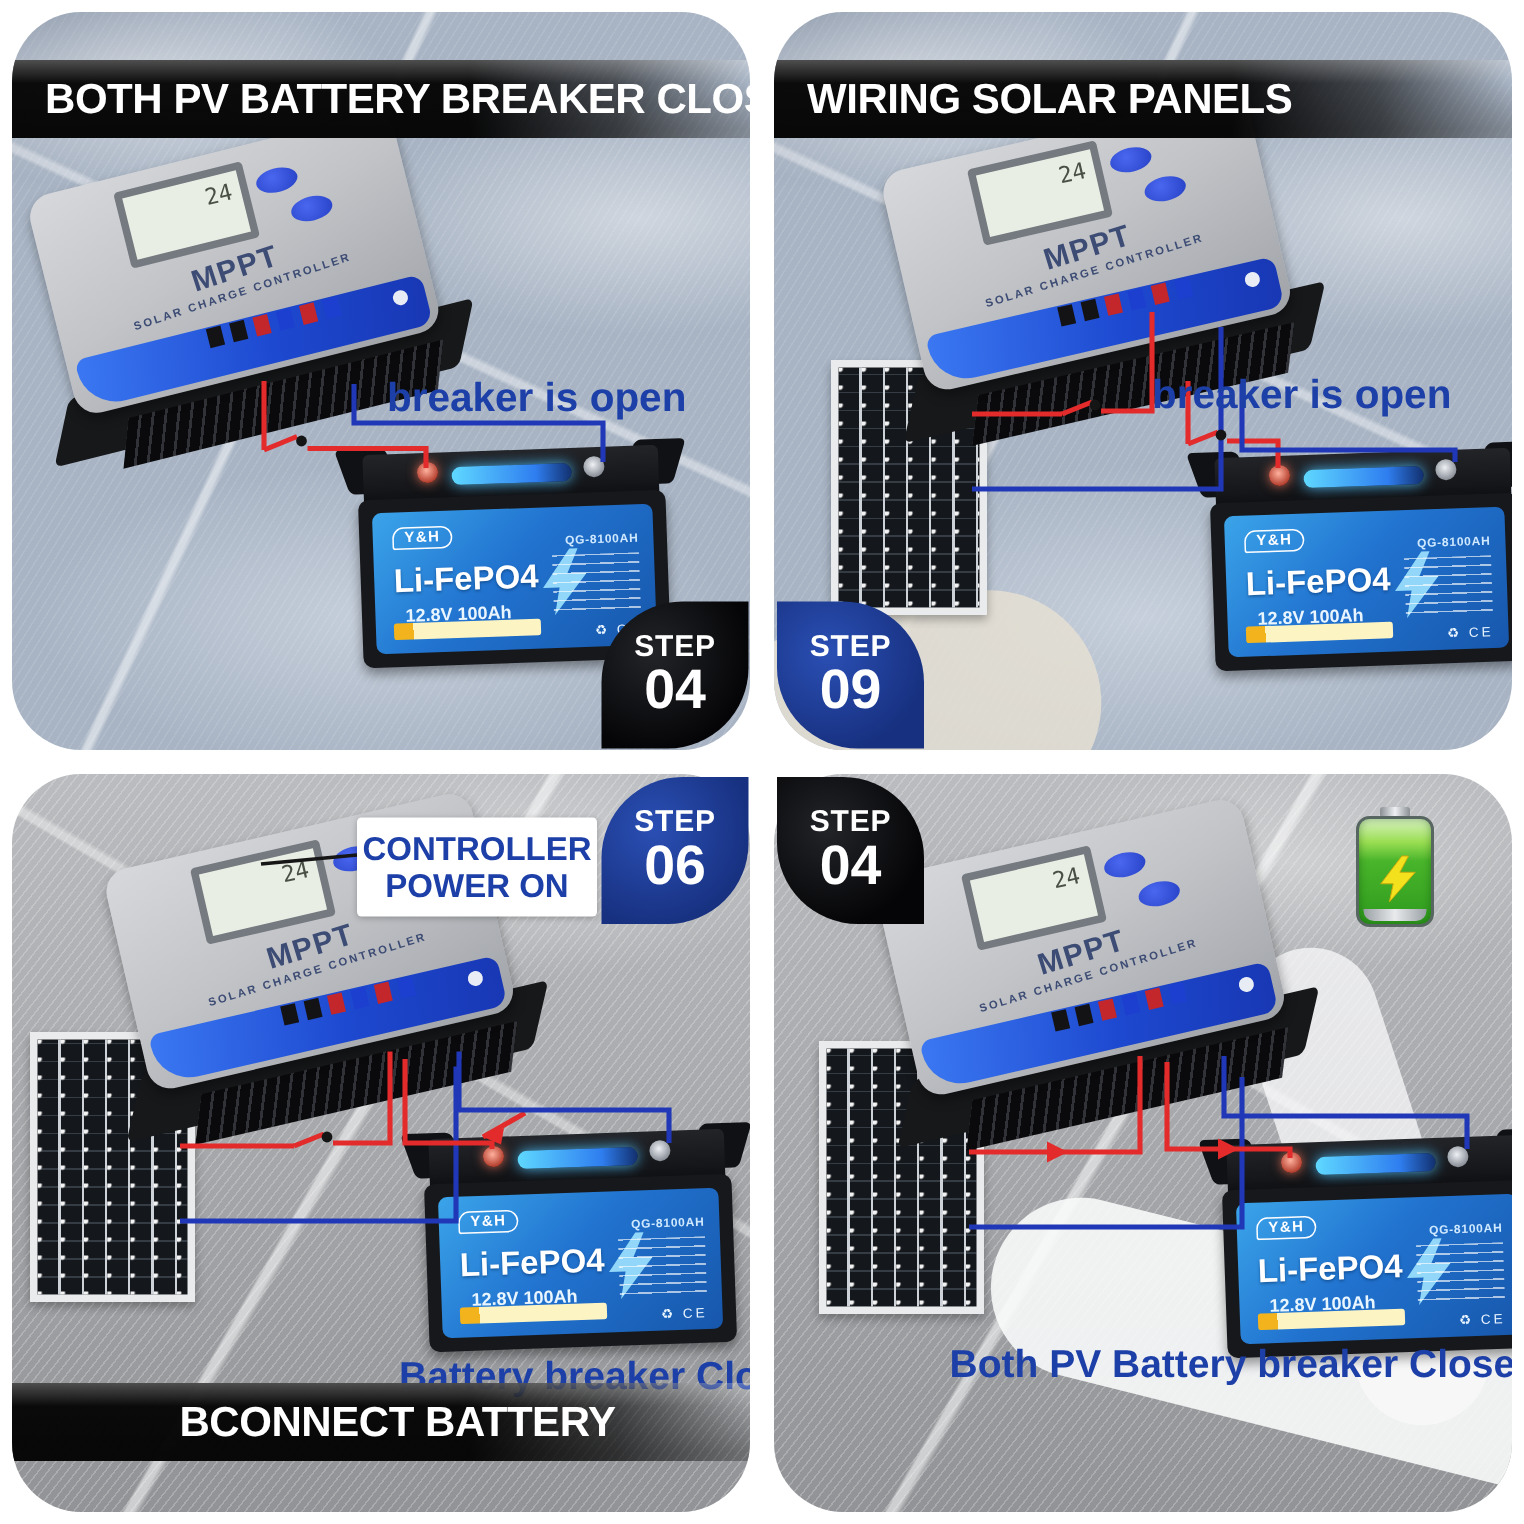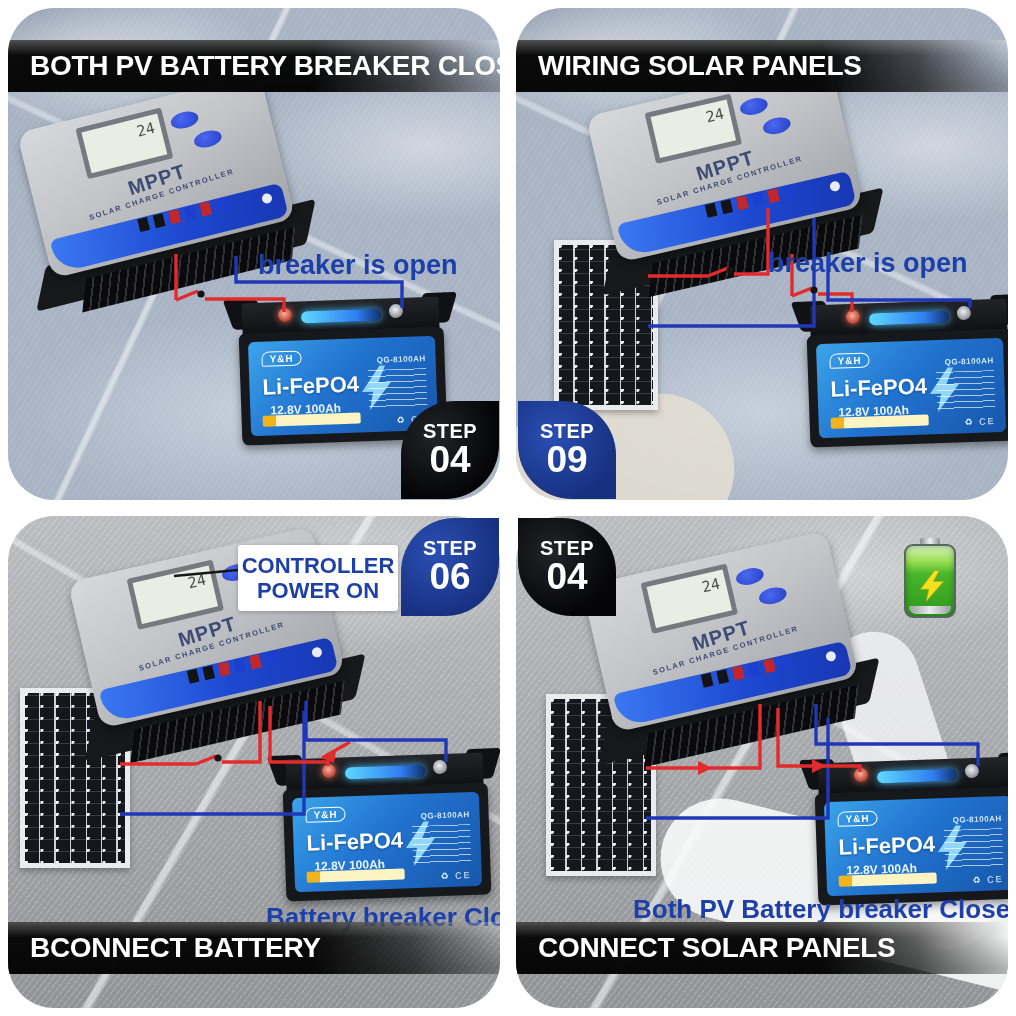--- a/index.html
+++ b/index.html
@@ -34,21 +34,21 @@
       linear-gradient(180deg,#babcbf,#919396);
   }
   .walkpath{position:absolute;background:rgba(248,249,250,.9);z-index:1;}
 
   
   .banner{position:absolute;left:0;right:0;height:52px;z-index:7;
     background:
       linear-gradient(180deg, rgba(255,255,255,.28), rgba(255,255,255,0) 30%, rgba(0,0,0,.25) 88%),
       linear-gradient(90deg, rgba(5,5,5,.97) 0 62%, rgba(5,5,5,.6) 82%, rgba(5,5,5,0) 100%);}
   .banner.top{top:32px;}
-  .banner.bottom{top:406px;}
+  .banner.bottom{top:406px;text-align:center;}
   .banner span{display:block;color:#fff;font-size:28px;font-weight:700;line-height:52px;
     padding-left:22px;letter-spacing:-.3px;white-space:nowrap;}
 
   
   .badge{position:absolute;width:98px;height:98px;z-index:9;display:flex;flex-direction:column;
     align-items:center;justify-content:center;color:#fff;}
   .badge .bstep{font-size:20px;font-weight:700;letter-spacing:.5px;line-height:1;}
   .badge .bnum{font-size:37px;font-weight:700;line-height:1.05;}
   .badge.black{background:radial-gradient(circle at 35% 35%, #222428, #050507 72%);}
   .badge.blue{background:radial-gradient(circle at 35% 35%, #2a4fb4, #17307f 75%);}
@@ -447,23 +447,20 @@
         <span class="bat-model">QG-8100AH</span>
         <i class="spec-lines"></i>
         <i class="bat-warn"></i>
         <span class="bat-certs">♻ CE</span>
       </div>
     </div>
   </div>
 
   <div class="note" style="left:117px;top:378px;font-size:26px;">Both PV Battery breaker Close</div>
 
-  <div class="banner bottom">
-    <span>CONNECT SOLAR PANELS</span>
-  </div>
 </div>
 
 <div class="badge black leafA b01">
   <span class="bstep">STEP</span>
   <span class="bnum">04</span>
 </div>
 <div class="badge blue leafB b02">
   <span class="bstep">STEP</span>
   <span class="bnum">09</span>
 </div>

